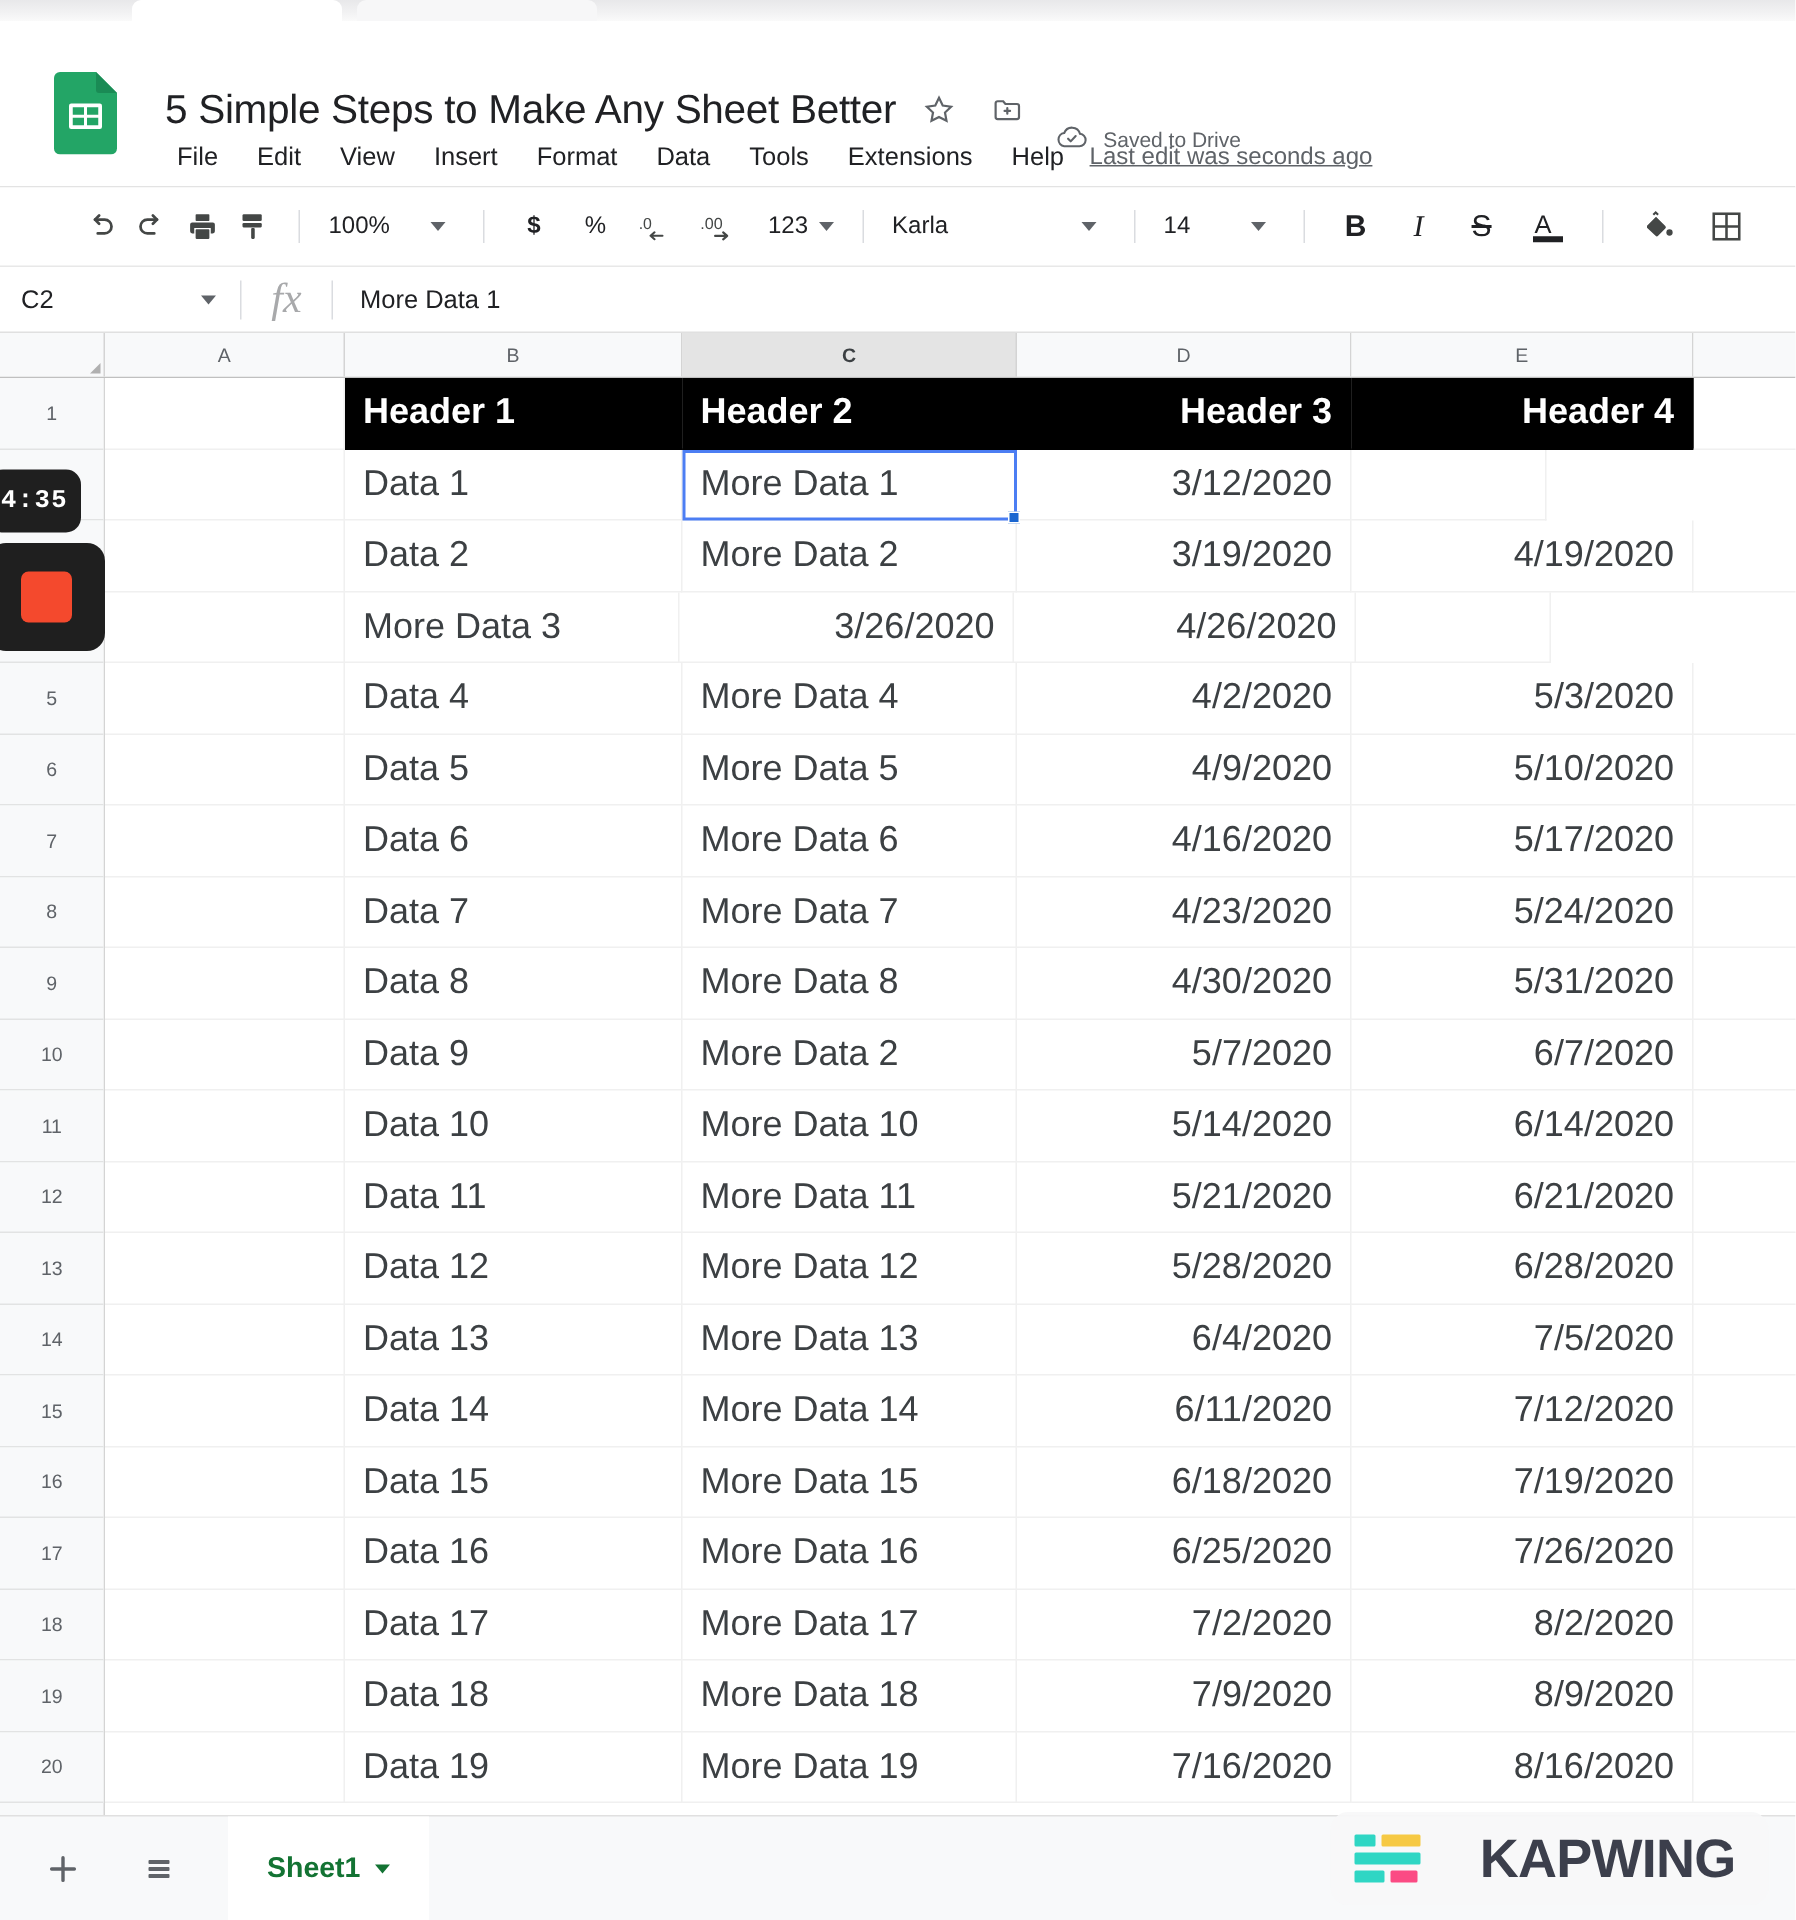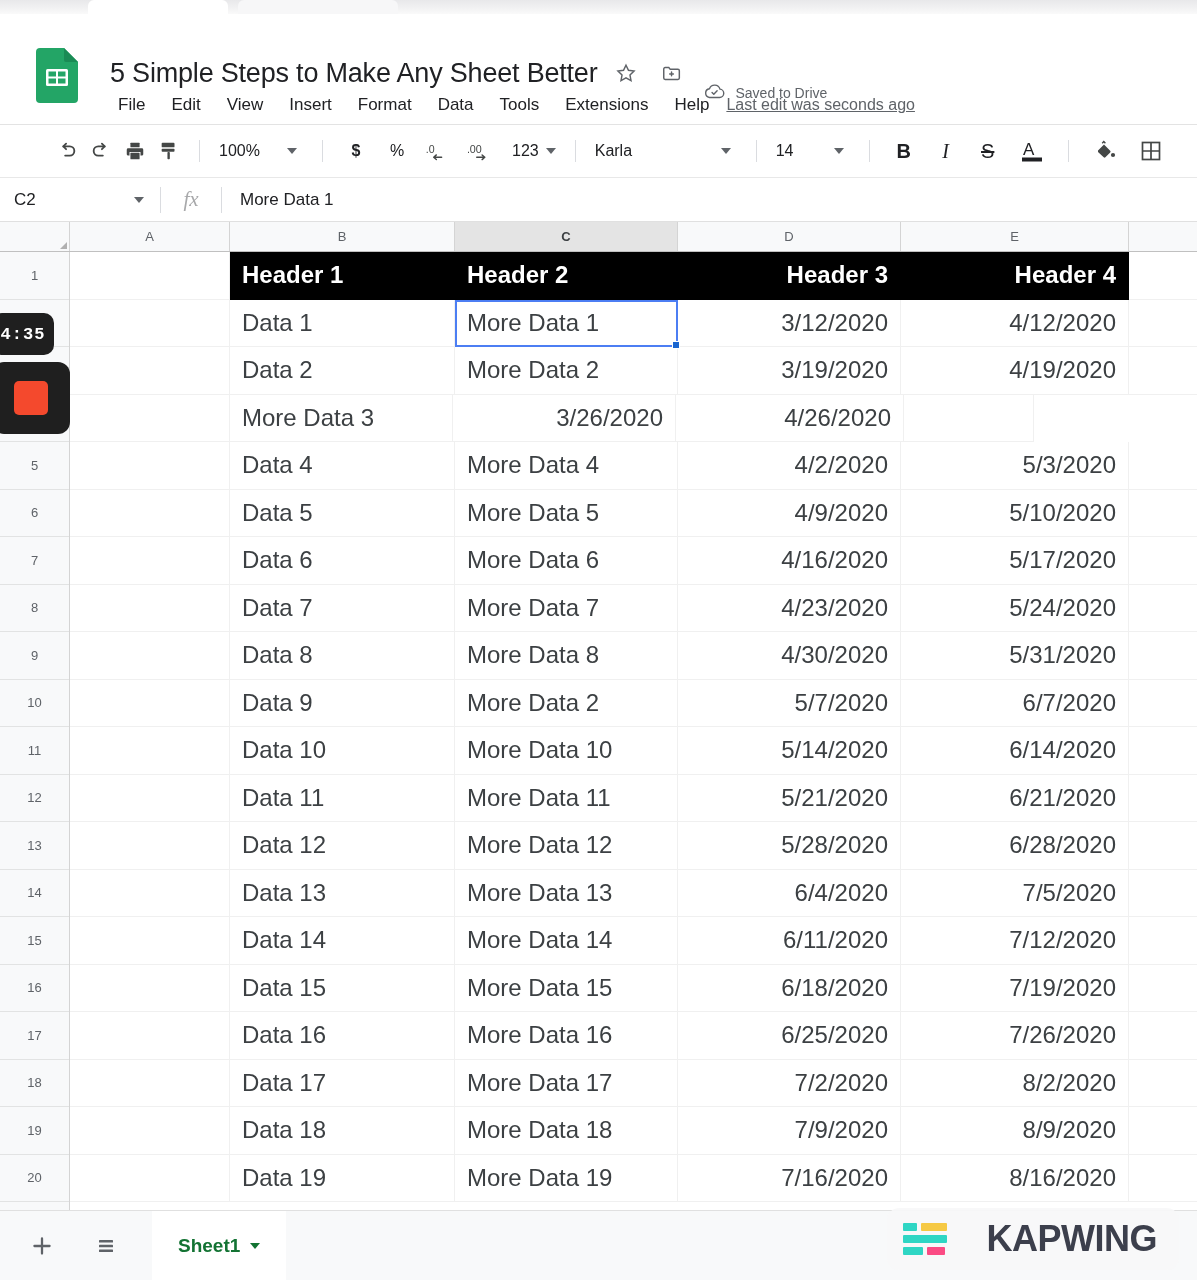--- a/index.html
+++ b/index.html
@@ -82,21 +82,21 @@
   .formulabar {
     position:absolute; top:178px; left:0; width:1197px; height:44px;
     background:#fff; display:flex; align-items:center; border-bottom:1px solid #e0e0e0;
   }
   .namebox {
     width:160px; height:44px; display:flex; align-items:center; justify-content:space-between;
     padding:0 16px 0 14px; font-size:17px; color:#202124;
   }
   .fb-sep { width:1px; height:26px; background:#dadce0; flex:none; }
   .fx { width:60px; display:flex; align-items:center; justify-content:center;
-        font-family:"Liberation Serif", serif; font-style:italic; font-size:21px; color:#a8a9ab; }
+        font-family:"Liberation Serif", serif; font-style:italic; font-size:28px; color:#a8a9ab; }
   .fb-value { padding-left:18px; font-size:17px; color:#202124; }
 
   
   .grid-wrap { position:absolute; top:222px; left:0; width:1197px; height:990px; background:#fff; }
 
   .colhead-row { display:flex; height:30px; background:#f8f9fa; border-bottom:1px solid #c0c0c0; }
   .corner { width:70px; border-right:1px solid #d4d4d4; background:#f8f9fa; flex:none;
             position:relative; }
   .corner:after{content:"";position:absolute;right:2px;bottom:2px;border-style:solid;
             border-width:0 0 7px 7px;border-color:transparent transparent #b0b0b0 transparent;}
@@ -406,21 +406,20 @@
               <div class="cell c-c hdr">Header 2</div>
               <div class="cell c-d hdr num">Header 3</div>
               <div class="cell c-e hdr num">Header 4</div>
               <div class="cell c-f"></div>
             </div>
             <div class="grid-row">
               <div class="cell c-a"></div>
               <div class="cell c-b">Data 1</div>
               <div class="cell c-c">More Data 1</div>
               <div class="cell c-d num">3/12/2020</div>
-              <div class="cell c-e num">4/12/2020</div>
               <div class="cell c-f"></div>
             </div>
             <div class="grid-row">
               <div class="cell c-a"></div>
               <div class="cell c-b">Data 2</div>
               <div class="cell c-c">More Data 2</div>
               <div class="cell c-d num">3/19/2020</div>
               <div class="cell c-e num">4/19/2020</div>
               <div class="cell c-f"></div>
             </div>

